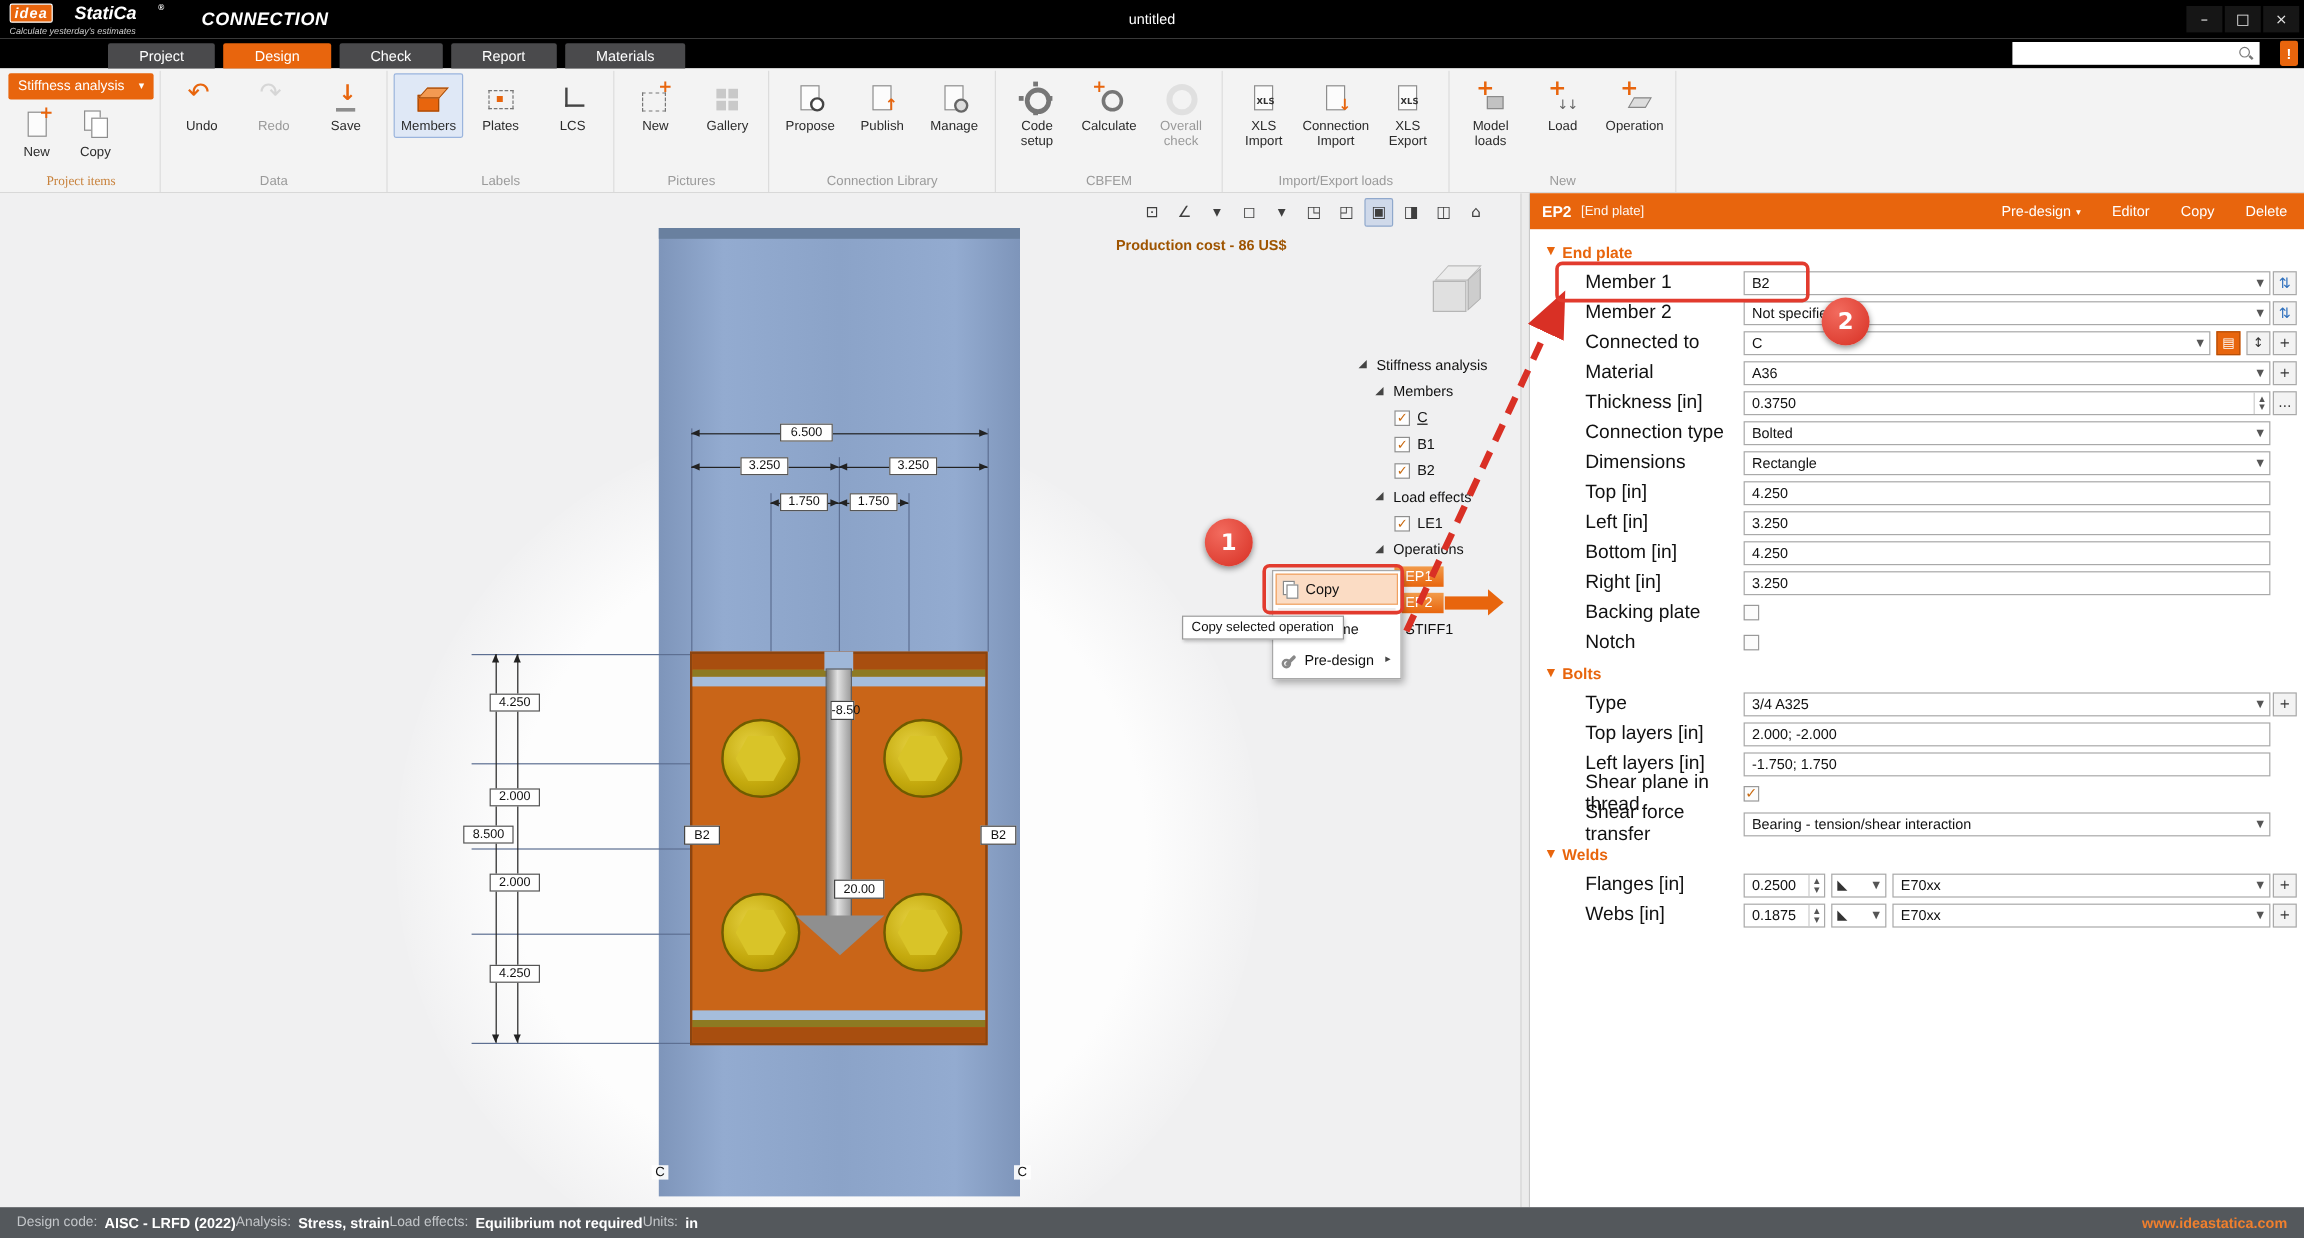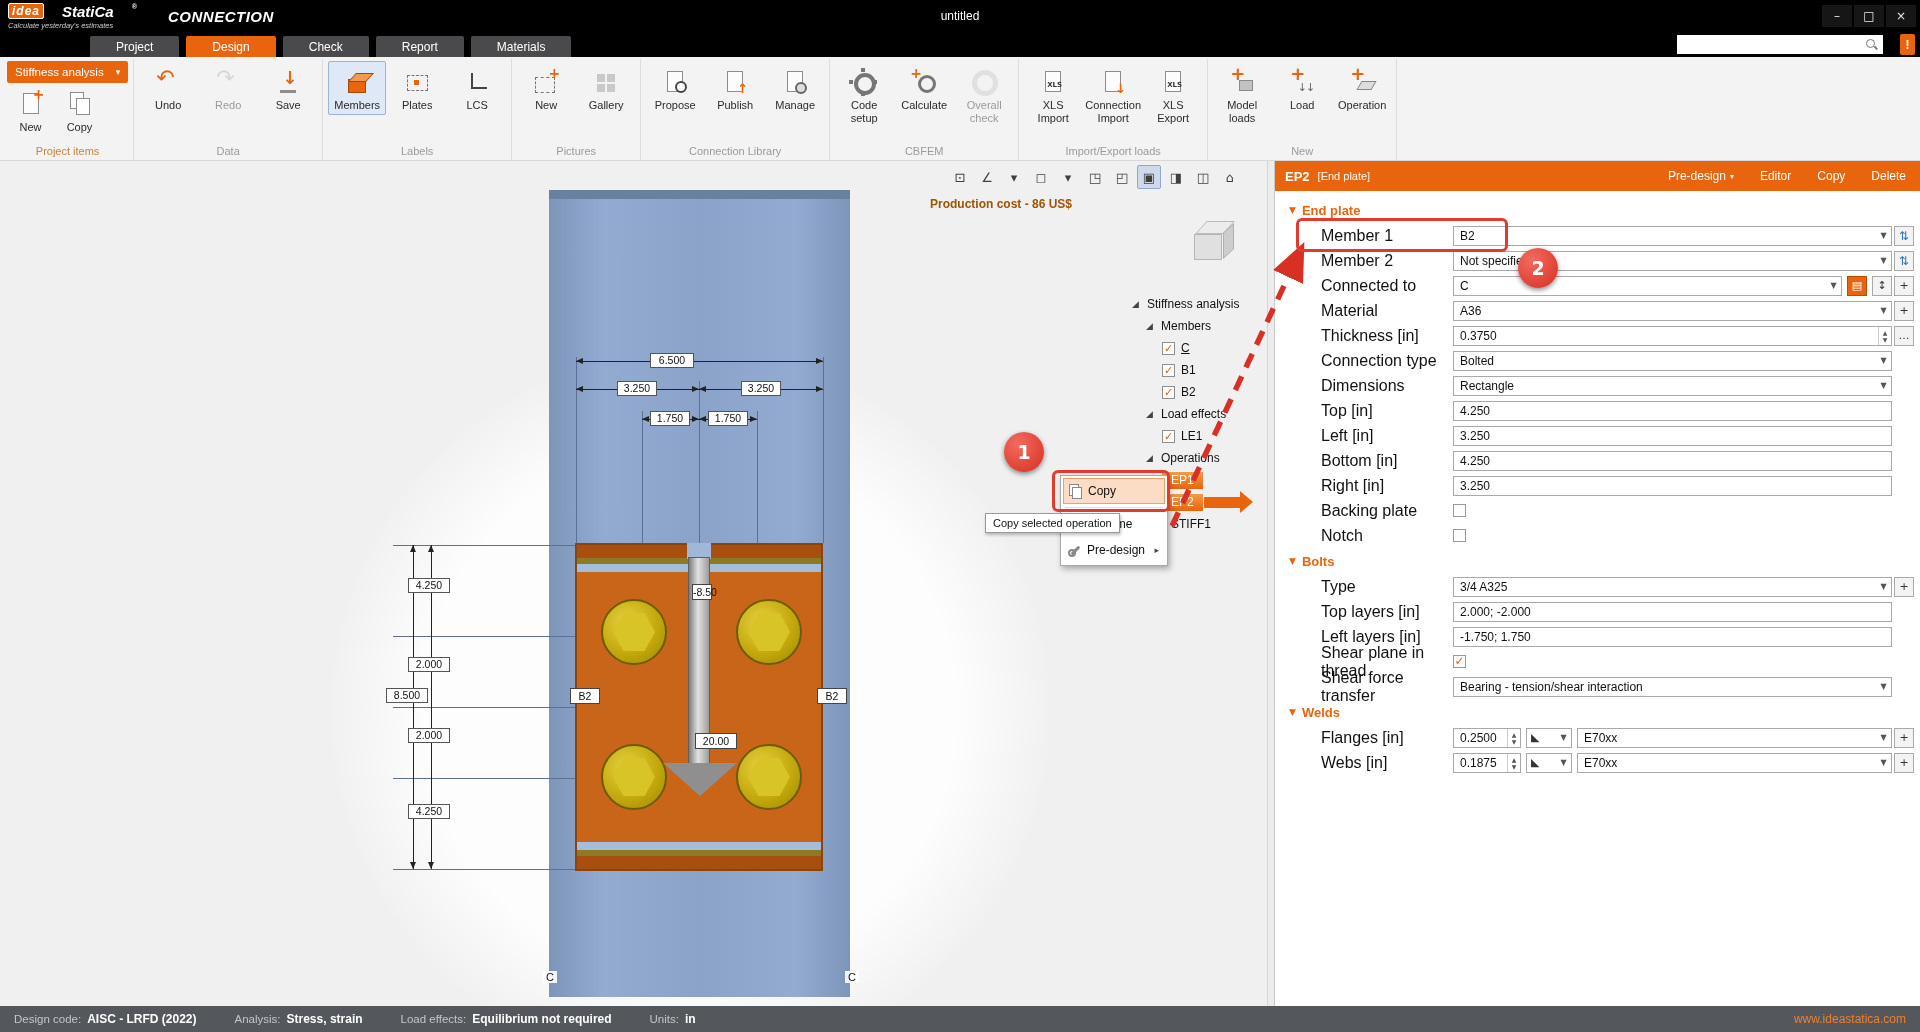--- a/index.html
+++ b/index.html
@@ -29,21 +29,21 @@
   .mag { position:relative; width:13px; height:13px; flex:none; }
   .mag::before { content:""; position:absolute; left:1px; top:1px; width:7px; height:7px; border:1.5px solid #777; border-radius:50%; }
   .mag::after { content:""; position:absolute; left:9px; top:9px; width:4px; height:1.5px; background:#777; transform:rotate(45deg); }
   .helpbtn { width:15px; height:21px; background:#e8650d; color:#fff; display:flex; align-items:center; justify-content:center; font-weight:bold; border-radius:2px; margin-right:5px; margin-bottom:2px; font-size:12px; }
 
   
   #ribbon { height:104px; background:#f3f3f3; border-bottom:1px solid #d8d8d8; display:flex; align-items:stretch; padding:2px 0 0 2px; }
   .rgroup { display:flex; flex-direction:column; border-right:1px solid #dcdcdc; padding:2px 5px 0; }
   .rbody { flex:1; display:flex; align-items:flex-start; gap:2px; }
   .rlabel { text-align:center; font-size:11px; color:#9a9a9a; padding:1px 4px 3px; white-space:nowrap; }
-  .rlabel.accent { color:#c8823c; }
+  .rlabel.accent { color:#c8823c;font-family:Liberation Serif, serif; }
   .rbtn { width:58px; display:flex; flex-direction:column; align-items:center; gap:2px; padding:5px 2px 2px; font-size:11px; color:#2b2b2b; text-align:center; line-height:1.15; border:1px solid transparent; border-radius:2px; cursor:default; }
   .rbtn.small { width:47px; padding-top:2px; }
   .rbtn.pressed { background:#dfe8f6; border-color:#9ab4dd; }
   .rbtn.disabled { opacity:.45; }
   .pcol { display:flex; flex-direction:column; gap:3px; }
   .odrop { background:#e8650d; color:#fff; font-size:11.5px; height:22px; display:flex; align-items:center; padding:0 8px; gap:12px; border-radius:2px; cursor:default; }
   .odrop .caret { font-size:9px; }
   .prow { display:flex; gap:2px; }
 
   
@@ -198,21 +198,21 @@
   .pcheck { width:13px; height:13px; border:1px solid #9a9a9a; background:#fcfcfc; font-size:12px; line-height:11px; color:#c96a11; font-weight:bold; text-align:center; font-family:"DejaVu Sans",sans-serif; }
   .sbtn { width:20px; height:20px; border:1px solid #a9a9a9; background:#f3f3f3; display:flex; align-items:center; justify-content:center; font-size:11px; color:#333; flex:none; cursor:default; }
   .sbtn.orange { background:#e8650d; border-color:#b44e08; color:#fff; }
   .sbtn.nav { color:#2e6fbd; font-size:12px; }
 
   
   #statusbar { position:absolute; left:0; bottom:0; width:1920px; height:26px; background:#54585c; display:flex; align-items:center; padding:0 14px; gap:38px; font-size:12px; color:#fff; }
   .sitem { display:flex; align-items:center; }
   .slab { color:#c3c6c9; margin-right:6px; font-size:11.5px; }
   .sval2 { font-weight:bold; }
-  #weblink { margin-left:auto; color:#f07f2d; font-size:12px; text-decoration:none; }
+  #weblink { margin-left:auto; color:#f07f2d; font-size:12px; text-decoration:none;font-weight:bold; }
 
   
   #alayer { position:absolute; inset:0; z-index:60; pointer-events:none; }
   #alayer svg { position:absolute; left:0; top:0; }
   .acircle { position:absolute; width:40px; height:40px; border-radius:50%; background:radial-gradient(circle at 35% 30%, #f26b5e, #d72f23); color:#fff; font-weight:bold; font-size:19px; display:flex; align-items:center; justify-content:center; box-shadow:0 2px 5px rgba(0,0,0,.45); font-family:"DejaVu Sans",sans-serif; }
   .arect { position:absolute; border:3px solid #e23b2e; border-radius:6px; }
 </style>
 </head>
 <body>
 
@@ -798,21 +798,21 @@
             </div>
             <div class="pside">
               <div class="sbtn glyph">+</div>
             </div>
           </div>
         </div>
     </div>
   </div>
 
   <div id="statusbar">
-    <div id="status-items" style="display:flex;gap:38px;align-items:center;justify-content:flex-end;">
+    <div id="status-items" style="display:flex;align-items:center;justify-content:flex-end;">
         <span class="sitem">
           <span class="slab">Design code:</span>
           <span class="sval2">AISC - LRFD (2022)</span>
         </span>
         <span class="sitem">
           <span class="slab">Analysis:</span>
           <span class="sval2">Stress, strain</span>
         </span>
         <span class="sitem">
           <span class="slab">Load effects:</span>

